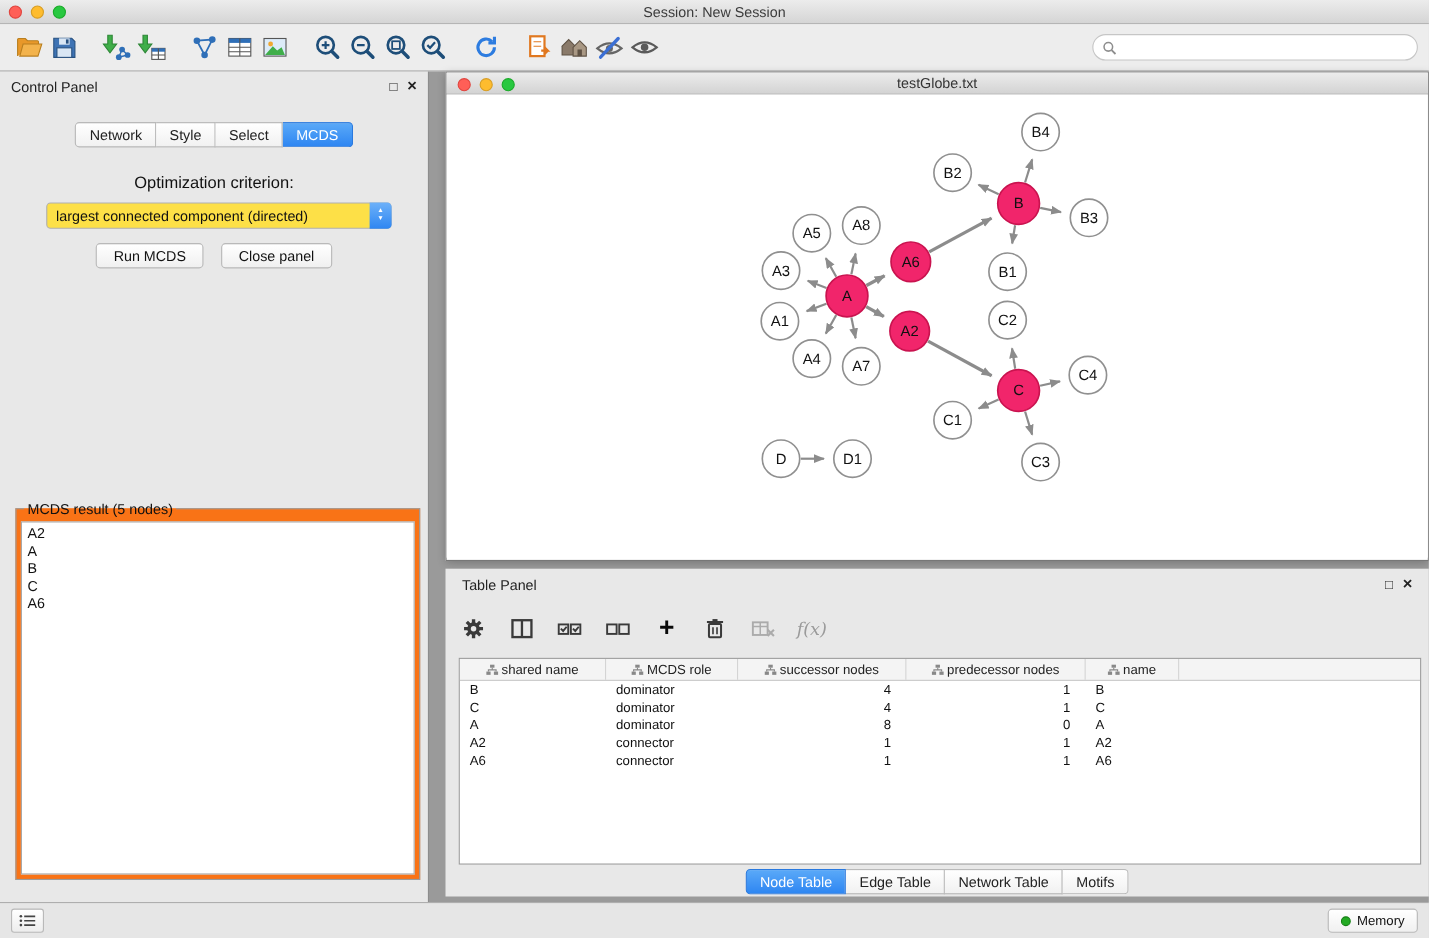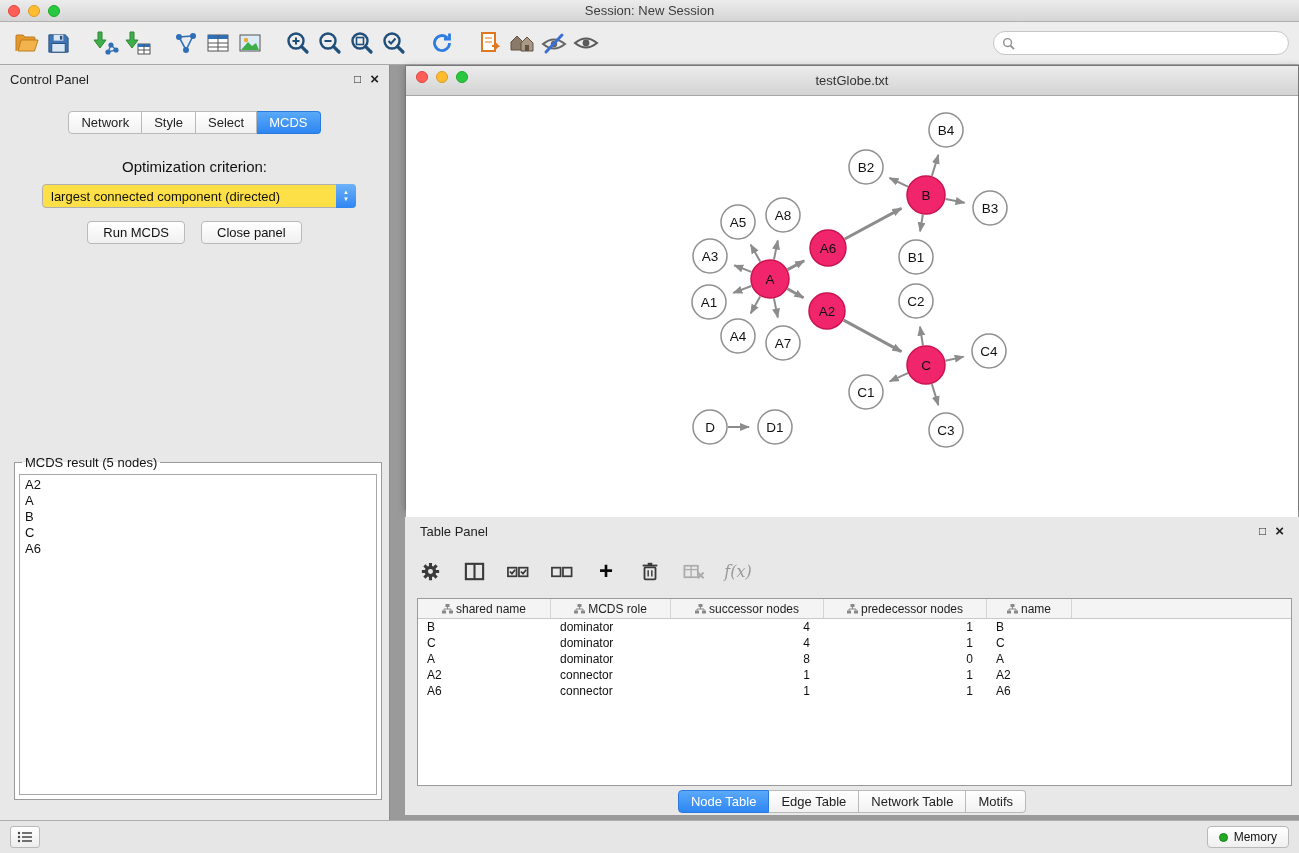--- a/index.html
+++ b/index.html
@@ -34,28 +34,28 @@
 .seg{display:flex;justify-content:center}
 .seg-btn{font-size:13px;padding:3px 12px;background:linear-gradient(#ffffff,#f1f1f1);border:1px solid #b9b9b9;border-left:none;color:#222;cursor:default}
 .seg-btn:first-child{border-left:1px solid #b9b9b9;border-radius:4px 0 0 4px}
 .seg-btn:last-child{border-radius:0 4px 4px 0}
 .seg-btn.active{background:linear-gradient(#5aa9f8,#2e86f2);color:#fff;border-color:#2a79de}
 .opt-label{text-align:center;font-size:15px;margin-top:24px}
 .dropdown{margin:9px 0 0 42px;width:314px;height:24px;background:#fde047;border:1px solid #b0b0b0;border-radius:4px;display:flex;align-items:center;font-size:13px;padding:0 24px 0 8px;position:relative;white-space:nowrap}
 .dropdown .stepper{position:absolute;right:-1px;top:-1px;bottom:-1px;width:20px;background:linear-gradient(#6db1f9,#2e86f2);border-radius:0 4px 4px 0;color:#fff;display:flex;flex-direction:column;align-items:center;justify-content:center;font-size:6px;line-height:7px}
 .btn-row{display:flex;justify-content:center;gap:16px;margin-top:13px}
 .btn{font-size:13px;padding:3px 15px;background:linear-gradient(#ffffff,#f0f0f0);border:1px solid #b9b9b9;border-radius:4px;color:#111;cursor:default}
-.result-fieldset{position:absolute;left:14px;width:368px;top:390px;height:345px;border:1px solid #9b9b9b;padding:4px;background:#ffffff}
+.result-fieldset{position:absolute;left:14px;width:368px;top:390px;height:345px;border:1px solid #9b9b9b;padding:4px;background:#f97316}
 .result-fieldset legend{font-size:13px;padding:0 3px;margin-left:3px}
 .listbox{width:100%;height:100%;background:#fff;border:1px solid #a8a8a8;font-size:13px;padding:2px 5px;overflow:auto}
 .listbox div{line-height:16px}
 
 
 .net-window{position:absolute;left:405px;top:0;width:894px;height:445px;border:1px solid #777;background:#fff;box-shadow:0 2px 8px rgba(0,0,0,.25)}
-.net-titlebar{height:30px;background:linear-gradient(#ececec,#d3d3d3);border-bottom:1px solid #a6a6a6;position:relative;display:flex;align-items:center;justify-content:center;font-size:13px;color:#333}
+.net-titlebar{height:20px;background:linear-gradient(#ececec,#d3d3d3);border-bottom:1px solid #a6a6a6;position:relative;display:flex;align-items:center;justify-content:center;font-size:13px;color:#333}
 .net-titlebar .traffic{left:10px;top:5px}
 .net-content{position:relative;width:100%;height:421px;background:#fff;overflow:hidden}
 #network-svg text{font-family:"Liberation Sans",sans-serif}
 
 
 .table-panel{position:absolute;left:405px;top:452px;width:894px;height:298px;background:#e8e8e8}
 .tp-toolbar{position:absolute;left:12px;top:33px;height:42px;display:flex;align-items:center;gap:18px}
 .tp-ic{display:flex;align-items:center;justify-content:center;width:26px;height:26px}
 .tp-plus{font-size:24px;font-weight:bold;color:#0a0a0a;line-height:24px}
 .tp-fx{font-family:"DejaVu Serif",serif;font-style:italic;font-size:16px;color:#9a9a9a}

